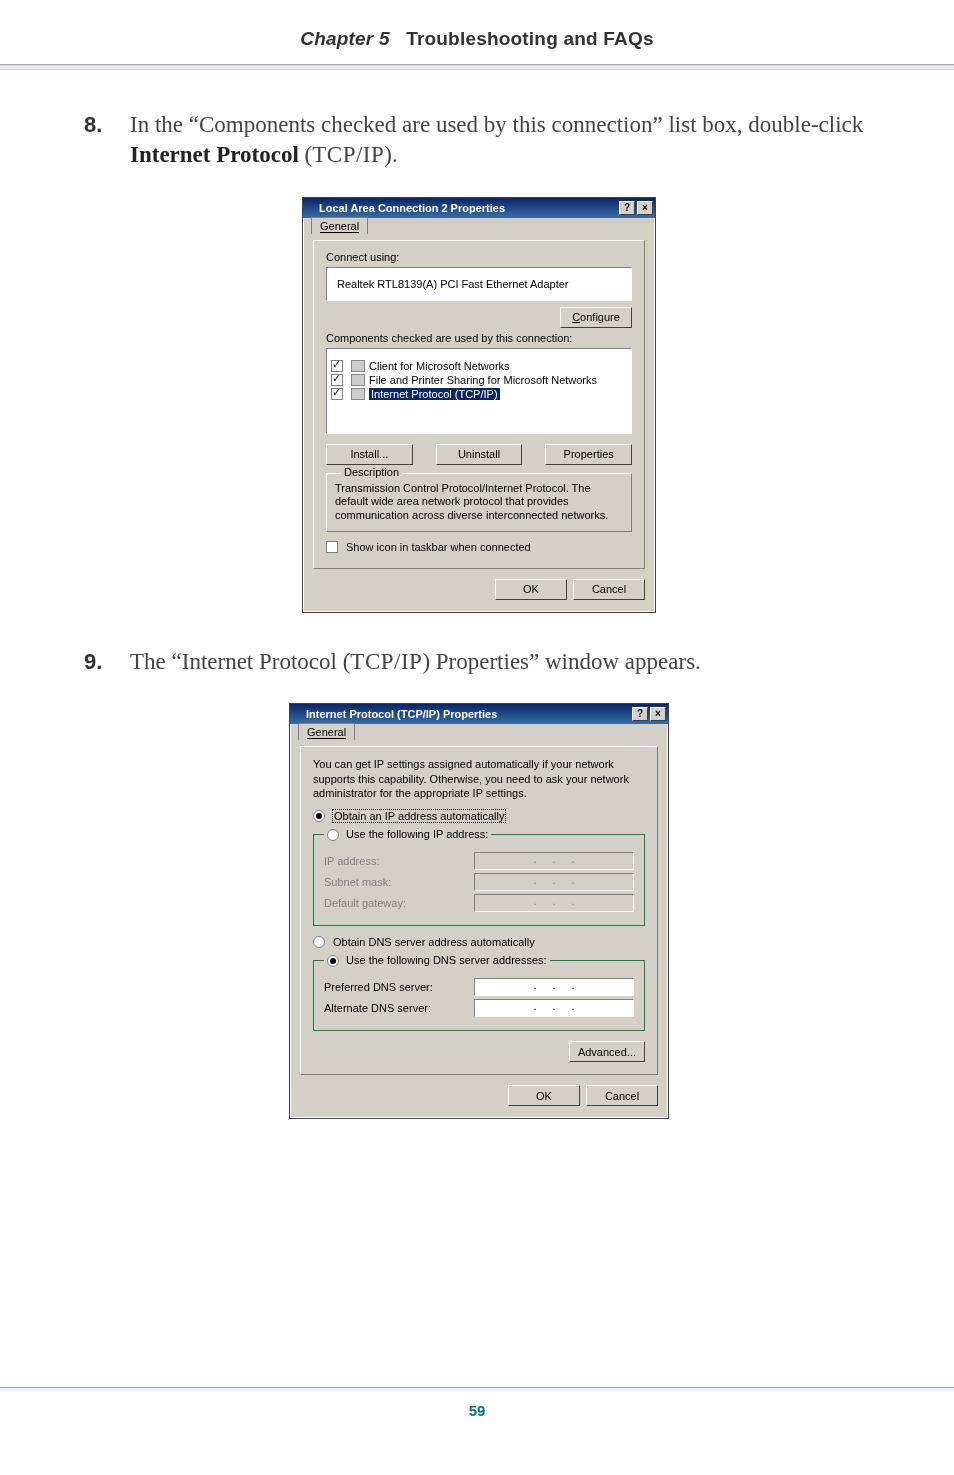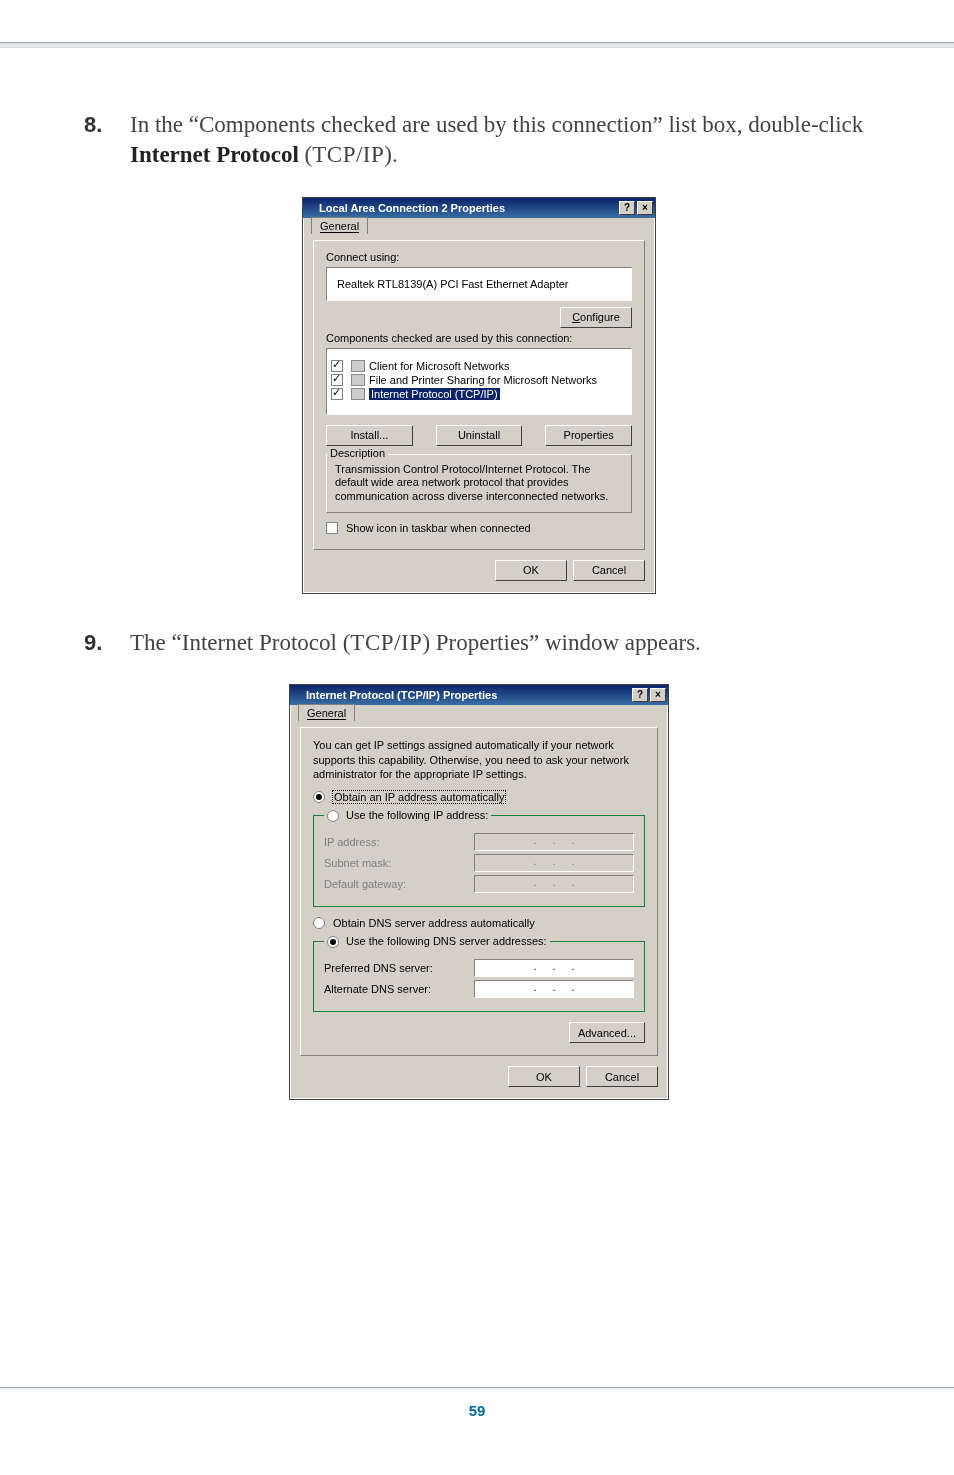--- a/index.html
+++ b/index.html
@@ -145,21 +145,21 @@
     padding:8px;
     position:relative;
     margin-top:8px;
   }
   .row3{display:flex;gap:23px;margin-top:10px;}
   .lbl{font-size:11px;}
   .smlgap{height:6px;}
   
   
   .dlg1{ width: 354px; }
-  .components-list{ height:67px; }
+  .components-list{ height:86px; }
   
   
   .dlg2{ width: 380px;}
   .fieldrow{display:flex;align-items:center;justify-content:space-between;margin:3px 0;}
   .fieldrow .lbl{flex:1; color:#808080;}
   .fieldrow.en .lbl{color:#000;}
   .ip{ width:160px; height:18px; border:1px solid #808080; border-right-color:#fff;border-bottom-color:#fff; background:#fff; font-size:11px; text-align:center;}
   .ip.dis{background:#d4d0c8;color:#808080;}
   .ip span{padding:0 8px;}
   .dotted-focus{outline:1px dotted #000;display:inline-block;padding:0 1px;}
@@ -184,20 +184,25 @@
     position:absolute; left:0; bottom:82px; width:100%;
     height:6px;
     border-top:1px solid #9ea7ad;
     background: linear-gradient(#e8ecef,#fff);
   }
 </style>
 </head>
 <body>
 
 <div class="header-zone">
+  <div class="chapter-line">
+    <span class="bold-ital">Chapter 5</span>
+    &nbsp;
+    <span class="bold">Troubleshooting and FAQs</span>
+  </div>
   <div class="rule"></div>
 </div>
 
 <div class="content">
 
   <div class="step">
     <div class="step-num">8.</div>
     <div class="step-text">
       <span>In the “Components checked are used by this connection” list box, double-click </span><b>Internet Protocol</b><span> (</span><span class="sc">TCP/IP</span><span>).</span>
     </div>
@@ -248,21 +253,21 @@
                 <span>Install...</span>
               </span>
             <span class="btn" style="flex:1">
                 <span>Uninstall</span>
               </span>
             <span class="btn" style="flex:1">
                 <span>Properties</span>
               </span>
           </div>
           <div class="grp">
-            <div class="lbl" style="position:absolute;top:-8px;left:0;background:#d4d0c8;padding:0 3px;">Description</div>
+            <div class="lbl" style="position:absolute;top:-8px;left:14px;background:#d4d0c8;padding:0 3px;">Description</div>
             <div class="lbl" style="line-height:1.25">Transmission Control Protocol/Internet Protocol. The default wide area network protocol that provides communication across diverse interconnected networks.</div>
           </div>
           <div class="smlgap"></div>
           <div class="radioline">
             <span class="chk"></span>
             <span class="lbl">Show icon in taskbar when connected</span>
           </div>
         </div>
         <div class="right">
           <span class="btn">

